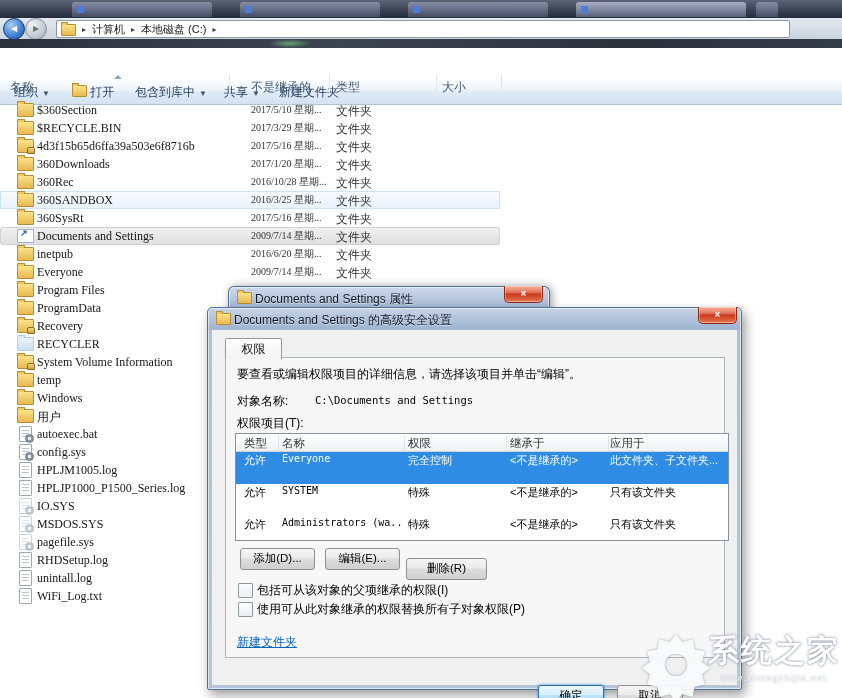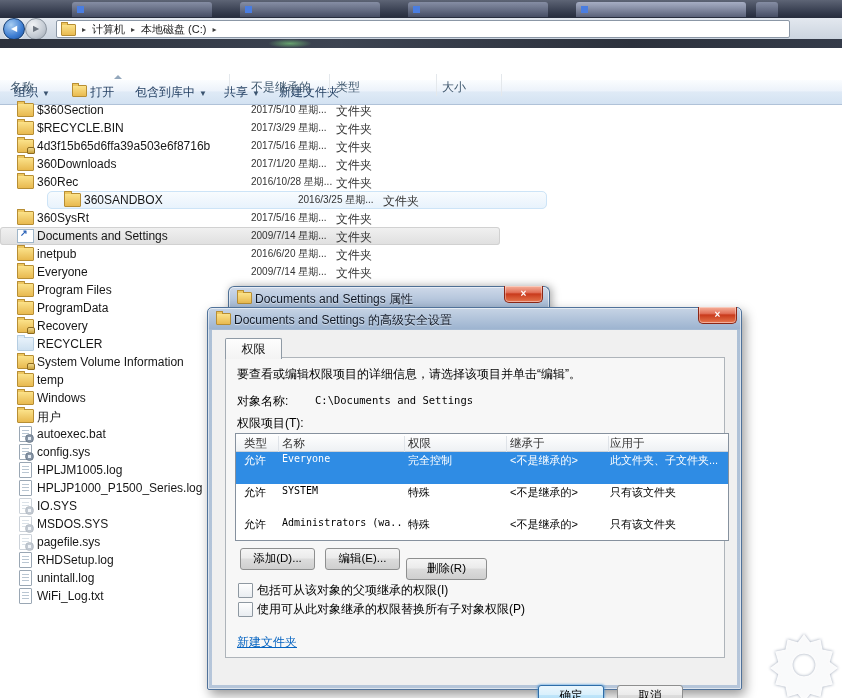--- a/index.html
+++ b/index.html
@@ -46,23 +46,23 @@
 
   
   .col-head{position:absolute;top:79px;font-size:12px;color:#40596f;}
   .col-sep{position:absolute;top:74px;width:1px;height:22px;background:#e4e8ec;}
   .sort-up{position:absolute;left:114px;top:75px;width:0;height:0;
            border-left:4px solid transparent;border-right:4px solid transparent;
            border-bottom:4px solid #93a7bc;}
 
   
   .files{position:absolute;left:0;top:101px;width:505px;}
-  .frow{position:relative;height:18px;width:500px;}
+  .frow{position:relative;height:18px;width:500px;font-family:Liberation Serif, serif;}
   .frow.state-hover{background:linear-gradient(#f9fcfe,#e7f2fc);outline:1px solid #cde4f7;
-                    outline-offset:-1px;border-radius:5px;margin-left:47px;}
+                    outline-offset:-1px;border-radius:0;}
   .frow.state-selected{background:linear-gradient(#f1f1f1,#dfdfdf);outline:1px solid #d1d1d1;
                     outline-offset:-1px;border-radius:3px;}
   .fname{position:absolute;left:37px;top:2px;font-size:12px;color:#161616;white-space:nowrap;}
   .fdate{position:absolute;left:251px;top:2px;font-size:10px;color:#333;white-space:nowrap;}
   .ftype{position:absolute;left:336px;top:2px;font-size:12px;color:#333;white-space:nowrap;}
 
   .icon{position:absolute;left:17px;top:2px;width:15px;height:12px;}
   .i-folder,.i-folder-lock,.i-folder-ghost{background:linear-gradient(#fbe28a,#e8b94f);
         border:1px solid #b78e34;border-radius:1px;}
   .i-folder::before,.i-folder-lock::before,.i-folder-ghost::before{content:'';position:absolute;
@@ -460,15 +460,19 @@
       <div class="btn btn-ok">确定</div>
       <div class="btn btn-cancel">取消</div>
     </div>
   </div>
 
   <div class="watermark">
     <svg class="wm-gear" viewBox="0 0 64 64">
       <path fill="#ffffff" fill-opacity="0.95" fill-rule="evenodd" d="M32 2l6 8 10-3 2 10 10 2-3 10 8 6-8 6 3 10-10 2-2 10-10-3-6 8-6-8-10 3-2-10-10-2 3-10-8-6 8-6-3-10 10-2 2-10 10 3z
            M32 21a11 11 0 1 0 0 22a11 11 0 1 0 0-22z"></path>
     </svg>
+    <div class="wm-col">
+      <span class="wm-text">系统之家</span>
+      <span class="wm-sub">www.xitongzhijia.net</span>
+    </div>
   </div>
 
 </div>
 
 </body></html>

